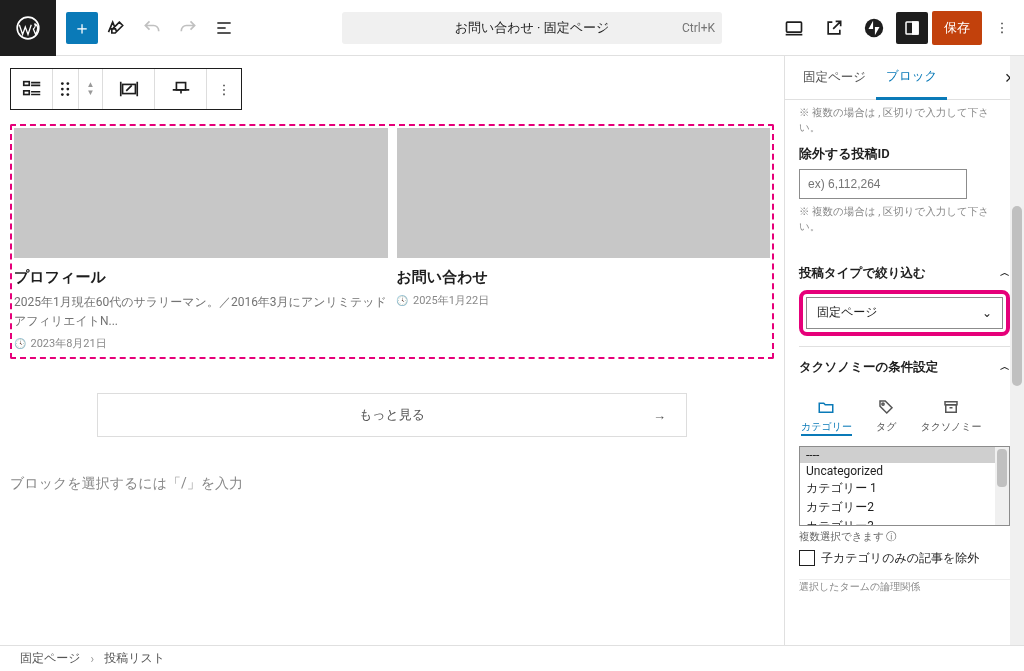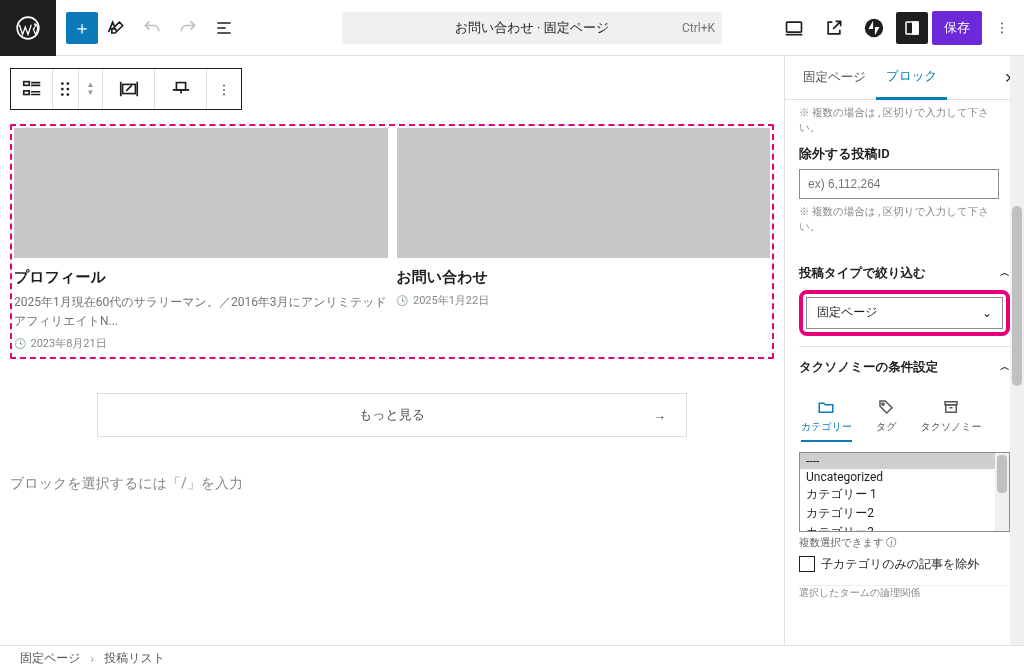--- a/index.html
+++ b/index.html
@@ -10,21 +10,21 @@
 .wp-logo { width: 56px; height: 56px; background: #1e1e1e; display: flex; align-items: center; justify-content: center; color: #fff; }
 .add-block-btn { width: 32px; height: 32px; margin-left: 10px; background: #0a7ab8; color: #fff; display: flex; align-items: center; justify-content: center; border-radius: 2px; font-size: 18px; cursor: pointer; }
 .tb-icon { width: 36px; height: 36px; display: flex; align-items: center; justify-content: center; cursor: pointer; color: #1e1e1e; }
 .tb-icon.disabled { color: #c0c0c0; }
 .doc-title-bar { flex: 0 0 auto; margin-left: 100px; width: 380px; height: 32px; background: #f0f0f0; border-radius: 3px; display: flex; align-items: center; justify-content: center; position: relative; }
 .doc-title-bar .title { font-size: 13px; color: #1e1e1e; }
 .doc-title-bar .shortcut { position: absolute; right: 7px; font-size: 12px; color: #757575; }
 .tb-right { margin-left: auto; display: flex; align-items: center; gap: 4px; padding-right: 6px; }
 .view-icon { width: 36px; height: 36px; display: flex; align-items: center; justify-content: center; cursor: pointer; color: #1e1e1e; }
 .settings-toggle { width: 32px; height: 32px; background: #1e1e1e; color: #fff; display: flex; align-items: center; justify-content: center; border-radius: 2px; cursor: pointer; }
-.save-btn { background: #6d28d9; color: #fff; border: none; padding: 8px 12px; font-size: 13px; border-radius: 2px; cursor: pointer; }
+.save-btn { background: #c2410c; color: #fff; border: none; padding: 8px 12px; font-size: 13px; border-radius: 2px; cursor: pointer; }
 .more-btn { width: 32px; height: 32px; display: flex; align-items: center; justify-content: center; cursor: pointer; }
 
 
 .layout { display: flex; height: calc(671px - 56px - 26px); }
 .editor { flex: 1; padding: 12px 10px 0 10px; position: relative; overflow: hidden; }
 
 
 .block-toolbar { display: inline-flex; border: 1px solid #1e1e1e; background: #fff; height: 42px; }
 .bt-item { width: 42px; height: 40px; display: flex; align-items: center; justify-content: center; border-right: 1px solid #ddd; cursor: pointer; }
 .bt-item.wide { width: 52px; }
@@ -52,32 +52,32 @@
 .sidebar { width: 240px; border-left: 1px solid #e0e0e0; background: #fff; display: flex; flex-direction: column; position: relative; }
 .sb-scroll { position: absolute; right: 0; top: 0; bottom: 0; width: 14px; background: #f0f0f0; }
 .sb-thumb { position: absolute; right: 2px; width: 10px; background: #c0c0c0; border-radius: 5px; }
 .sb-tabs { display: flex; align-items: center; border-bottom: 1px solid #e0e0e0; height: 44px; padding: 0 8px; }
 .sb-tab { padding: 0 10px; height: 44px; display: flex; align-items: center; font-size: 12.5px; color: #555; cursor: pointer; }
 .sb-tab.active { color: #0a7ab8; border-bottom: 3px solid #0a7ab8; font-weight: 500; }
 .sb-close { margin-left: auto; cursor: pointer; font-size: 14px; }
 .sb-body { padding: 6px 14px 0 14px; overflow: hidden; }
 .hint-cut { font-size: 10.5px; color: #888; line-height: 1.4; margin-bottom: 6px; }
 .field-label { font-size: 13px; font-weight: 600; margin: 10px 0 6px; }
-.text-input { width: 200px; height: 30px; border: 1px solid #8c8c8c; padding: 0 8px; font-size: 12px; color: #ec4899; }
+.text-input { width: 168px; height: 30px; border: 1px solid #8c8c8c; padding: 0 8px; font-size: 12px; color: #ec4899; }
 .hint { font-size: 10.5px; color: #888; margin-top: 6px; line-height: 1.4; }
 
 .section-hdr { display: flex; align-items: center; justify-content: space-between; font-size: 12.5px; font-weight: 600; padding: 12px 0; border-top: 1px solid #e0e0e0; margin-top: 10px; cursor: pointer; }
 .section-hdr.first { border-top: none; margin-top: 18px; }
 .chev { font-size: 10px; }
 
 .highlight-select { border: 4px solid #e6007a; border-radius: 8px; padding: 3px; margin-top: -4px; }
 .select-box { width: 100%; height: 32px; border: 1px solid #8c8c8c; display: flex; align-items: center; justify-content: space-between; padding: 0 10px; font-size: 12px; background: #fff; cursor: pointer; }
 
 .tax-tabs { display: flex; gap: 24px; margin-top: 10px; margin-bottom: 10px; padding: 0 2px; }
-.tax-tab { display: flex; flex-direction: column; align-items: center; gap: 4px; font-size: 10px; color: #555; cursor: pointer; padding-bottom: 6px; }
+.tax-tab { display: flex; flex-direction: column; align-items: center; gap: 4px; font-size: 10px; color: #555; cursor: pointer; }
 .tax-tab.active { color: #0a7ab8; border-bottom: 2px solid #0a7ab8; }
 .tax-icon { width: 18px; height: 18px; display: flex; align-items: center; justify-content: center; }
 
 .listbox { border: 1px solid #8c8c8c; height: 80px; overflow: hidden; font-size: 12px; position: relative; }
 .listbox .opt { padding: 1px 6px; }
 .listbox .opt.sel { background: #cfcfcf; }
 .listbox .lb-scroll { position: absolute; right: 0; top: 0; bottom: 0; width: 14px; background: #f0f0f0; }
 .listbox .lb-thumb { position: absolute; right: 2px; top: 2px; width: 10px; height: 38px; background: #c0c0c0; border-radius: 4px; }
 
 .multi-hint { text-align: right; font-size: 10.5px; color: #666; margin-top: 4px; display: flex; justify-content: flex-start; align-items: center; gap: 2px; }

